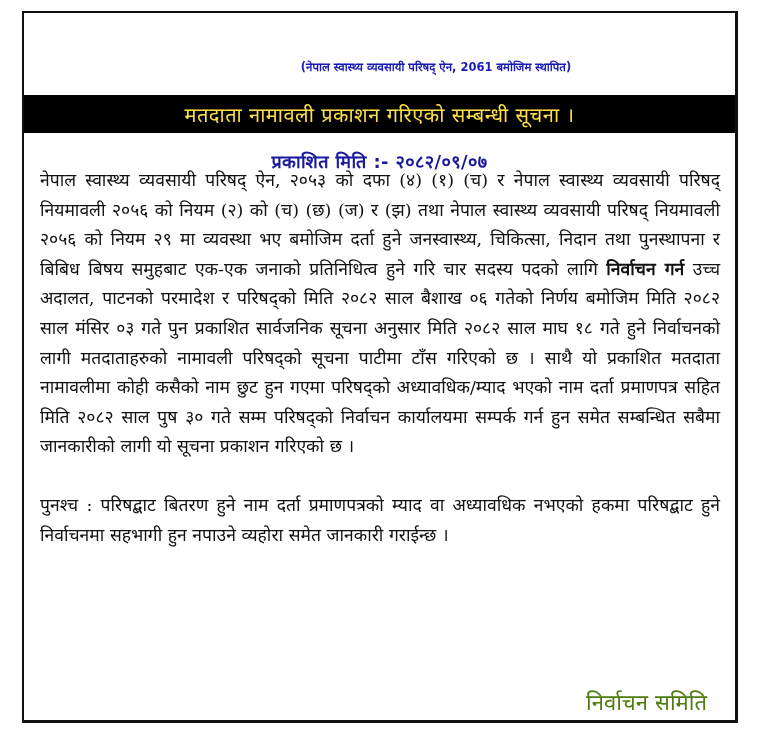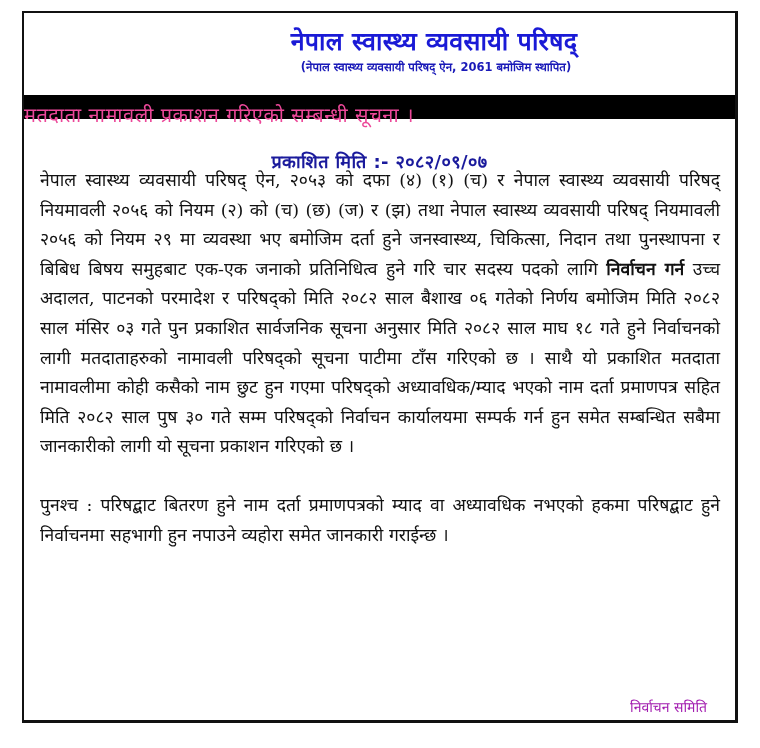--- a/index.html
+++ b/index.html
@@ -15,47 +15,46 @@
     }
     .org-sub {
       position:absolute; left:222px; top:46px; width:380px; text-align:center;
       color:#1a1ab8; font-size:11.5px; font-weight:bold; white-space:nowrap;
     }
     .org-addr {
       position:absolute; left:290px; top:65px; width:250px; text-align:center;
       color:#1a1ab8; font-size:11.5px; font-weight:bold; white-space:nowrap;
     }
     .titlebar {
-      position:absolute; left:0; top:82px; width:100%; height:24px; background:#000;
-      color:#ec4899; font-size:20px; line-height:40px; letter-spacing:0.5px;
+      position:absolute; left:0; top:82px; width:100%; height:38px; background:#000;
+      color:#fde047; font-size:20px; text-align:center; line-height:40px; letter-spacing:0.5px;
     }
     .pubdate {
       position:absolute; left:0; top:124px; width:100%; text-align:center;
       color:#1a1a9c; font-size:18px; font-weight:bold; letter-spacing:0.4px;margin-top:12px;
     }
     .body-text {
       position:absolute; left:16px; top:153px; width:680px;
       font-family:"DejaVu Serif", serif; font-size:17.5px; line-height:29.6px; color:#111;
       text-align:justify; text-align-last:left;
     }
     .body-text p { margin:0; }
     .body-text p + p { margin-top:29px; }
     .bold { font-weight:bold; }
     .signature {
       position:absolute; right:28px; bottom:4px;
-      font-family:"DejaVu Serif", serif; font-size:14px; color:#a21caf;
+      font-family:"DejaVu Serif", serif; font-size:22px; color:#4d7c0f;
     }
   </style>
 </head>
 <body>
 
 <div class="notice">
 
 
-  <div class="org-title">नेपाल स्वास्थ्य व्यवसायी परिषद्</div>
   <div class="org-sub">(नेपाल स्वास्थ्य व्यवसायी परिषद् ऐन, 2061 बमोजिम  स्थापित)</div>
 
   <div class="titlebar">
     <span>मतदाता नामावली प्रकाशन गरिएको सम्बन्धी सूचना ।</span>
   </div>
 
   <div class="pubdate">प्रकाशित मिति :- २०८२/०९/०७</div>
 
   <div class="body-text">
     <p><span>नेपाल स्वास्थ्य व्यवसायी परिषद् ऐन, २०५३ को दफा (४) (१) (च) र नेपाल स्वास्थ्य व्यवसायी परिषद् नियमावली २०५६ को नियम (२) को (च) (छ) (ज) र (झ) तथा नेपाल स्वास्थ्य व्यवसायी परिषद् नियमावली २०५६ को नियम २९ मा व्यवस्था भए बमोजिम दर्ता हुने जनस्वास्थ्य, चिकित्सा, निदान तथा पुनस्थापना र बिबिध बिषय समुहबाट एक-एक जनाको प्रतिनिधित्व हुने गरि चार सदस्य पदको लागि </span><span class="bold">निर्वाचन गर्न</span><span> उच्च अदालत, पाटनको परमादेश र परिषद्को मिति २०८२ साल बैशाख ०६ गतेको निर्णय बमोजिम मिति २०८२ साल मंसिर ०३ गते पुन प्रकाशित सार्वजनिक सूचना अनुसार मिति २०८२ साल माघ १८ गते हुने निर्वाचनको लागी मतदाताहरुको नामावली परिषद्को सूचना पाटीमा टाँस गरिएको छ । साथै यो प्रकाशित मतदाता नामावलीमा कोही कसैको नाम छुट हुन गएमा परिषद्को अध्यावधिक/म्याद भएको नाम दर्ता प्रमाणपत्र सहित मिति २०८२ साल पुष ३० गते सम्म परिषद्को निर्वाचन कार्यालयमा सम्पर्क गर्न हुन समेत सम्बन्धित सबैमा जानकारीको लागी यो सूचना प्रकाशन गरिएको छ ।</span></p>

